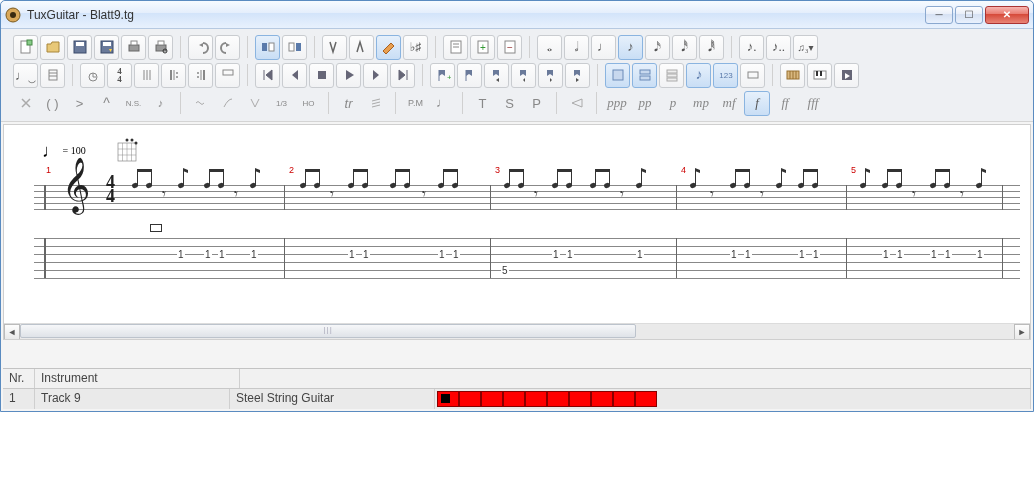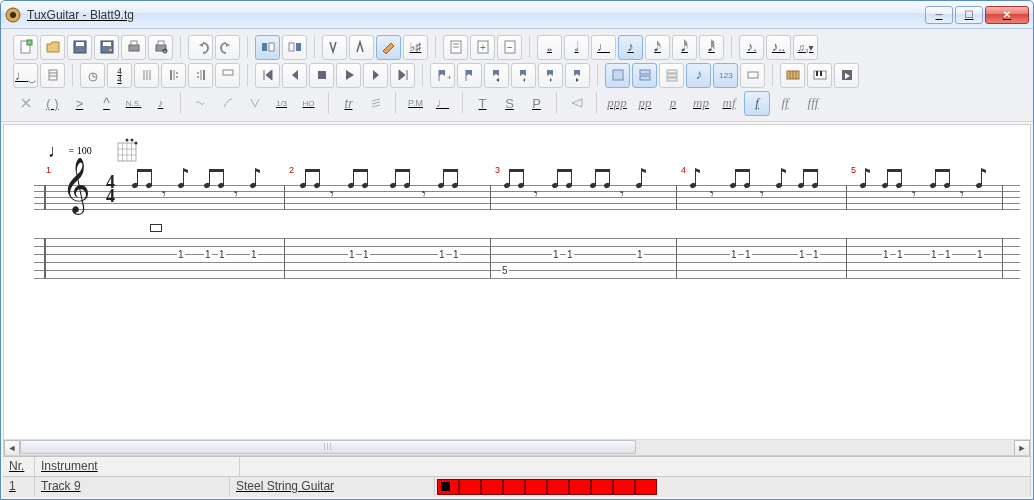--- a/index.html
+++ b/index.html
@@ -1,38 +1,38 @@
 <!DOCTYPE html>
 <html><head>
 <meta charset="utf-8">
 <style>
   * { box-sizing: border-box; margin: 0; padding: 0; }
   body { font-family: "Segoe UI", Tahoma, sans-serif; font-size: 12px; background: #fff; overflow: hidden; width: 1034px; height: 500px; }
-  .window { width: 1034px; height: 500px; border: 1px solid #5a8bc0; border-radius: 5px 5px 0 0; background: #f0f0f0; display: flex; flex-direction: column; text-decoration: underline; }
+  .window { width: 1034px; height: 412px; border: 1px solid #5a8bc0; border-radius: 5px 5px 0 0; background: #f0f0f0; display: flex; flex-direction: column; }
   .titlebar { height: 28px; background: linear-gradient(#f7fbff,#e4eefc 45%,#d3e4fa 46%,#e8f1fd); border-radius: 5px 5px 0 0; display: flex; align-items: center; padding: 0 4px; border-bottom: 1px solid #b6c9e1; }
   .titlebar .ticon { width: 16px; height: 16px; margin-right: 6px; }
   .titlebar .title { flex: 1; color: #333; }
   .winbtns { display: flex; gap: 2px; }
   .winbtn { width: 28px; height: 18px; border: 1px solid #8aa8cf; border-radius: 3px; background: linear-gradient(#fdfdfe,#e8eef9 45%,#d6e1f3 46%,#e9f1fd); display: flex; align-items: center; justify-content: center; font-size: 10px; color: #444; }
   .winbtn.close { width: 44px; background: linear-gradient(#f6b6b1,#e97a6f 45%,#d64a3a 46%,#e98578); border-color: #a33; color: #fff; font-weight: bold; }
   .menubar { height: 22px; background: #eef2f7; display: flex; align-items: center; padding: 0 6px; gap: 2px; border-bottom: 1px solid #dcdcdc; font-size: 12px; color: #222; }
   .menubar span { padding: 2px 8px; }
   .toolbars { background: #eef0f3; border-bottom: 1px solid #d4d4d4; padding: 4px 12px; }
   .tbrow { display: flex; align-items: center; gap: 2px; height: 28px; }
   .tb { width: 25px; height: 25px; border: 1px solid #c9ccd0; border-radius: 3px; background: linear-gradient(#fdfdfd,#f1f2f4); display: flex; align-items: center; justify-content: center; font-size: 13px; color: #555; }
   .tb.active { background: linear-gradient(#e6f0fb,#c9def5); border-color: #8ab4e0; }
   .tb.flat { border: 1px solid transparent; background: transparent; color: #888; }
   .tb svg { width: 16px; height: 16px; }
   .sep { width: 1px; height: 22px; background: #d0d0d0; margin: 0 5px; }
   .dyn { font-family: Georgia, serif; font-style: italic; width: 26px; }
   .dyn.active { background: linear-gradient(#e6f0fb,#c9def5); border-color: #8ab4e0; }
   .content { flex: 1; background: #f4f4f4; padding: 2px; display: flex; flex-direction: column; }
   .sheetwrap { flex: 1; background: #fff; border: 1px solid #cfcfcf; position: relative; overflow: hidden; }
   .sheet { padding: 18px 10px 10px 30px; position: relative; }
-  .tempo { position: absolute; left: 44px; top: 20px; font-size: 10px; font-family: Georgia, serif; text-align: center; }
+  .tempo { position: absolute; left: 38px; top: 20px; font-size: 10px; font-family: Georgia, serif; text-align: center; }
   .tempo .note { font-size: 18px; line-height: 0; position: relative; top: 3px; }
   .chorddiag { position: absolute; left: 112px; top: 12px; }
   .staffblock { position: relative; margin-top: 30px; height: 55px; }
   .staff { position: absolute; left: 0; right: 0; top: 12px; }
   .staff .line { height: 1px; background: #888; margin-bottom: 5px; }
   .measnum { position: absolute; top: -8px; color: #c00; font-size: 9px; }
   .clef { position: absolute; left: 28px; top: -2px; font-size: 48px; font-family: Georgia, serif; line-height: 0.6; color: #222; }
   .timesig { position: absolute; left: 72px; top: 2px; font-family: Georgia, serif; font-weight: bold; font-size: 18px; line-height: 14px; color: #222; text-align: center; }
   .barline { position: absolute; top: 12px; width: 1px; height: 25px; background: #666; }
   .notes { position: absolute; top: 8px; left: 0; right: 0; }
@@ -43,21 +43,21 @@
   .tabblock { position: relative; height: 55px; margin-top: 10px; }
   .tabstaff { position: absolute; left: 0; right: 0; top: 0; }
   .tabstaff .tline { height: 1px; background: #888; margin-bottom: 7px; }
   .tabnum { position: absolute; font-size: 10px; color: #333; background: #fff; padding: 0 1px; }
   .tabchord { position: absolute; left: 116px; top: -14px; width: 12px; height: 8px; border: 1px solid #333; }
   .scrollbar { height: 16px; background: #f0f0f0; border-top: 1px solid #dcdcdc; display: flex; align-items: center; }
   .sbbtn { width: 16px; height: 16px; border: 1px solid #bbb; background: linear-gradient(#fdfdfd,#e9e9e9); display: flex; align-items: center; justify-content: center; font-size: 9px; color: #555; }
   .sbtrack { flex: 1; height: 16px; background: #eaeaea; position: relative; }
   .sbthumb { position: absolute; left: 0; top: 0; height: 14px; width: 62%; background: linear-gradient(#f6f7f9,#dfe3e8); border: 1px solid #bcc3cc; border-radius: 2px; }
   .sbthumb::after { content: "|||"; position: absolute; left: 50%; top: 0; transform: translateX(-50%); color: #aab; font-size: 8px; letter-spacing: 1px; }
-  .trackpanel { border-top: 1px solid #c3c3c3; background: #f0f0f0; }
+  .trackpanel { border-top: 1px solid #c3c3c3; background: #f0f0f0; margin-top: 28px; }
   .thead, .trow { display: flex; height: 20px; align-items: stretch; }
   .thead > div, .trow > div { border-right: 1px solid #cfcfcf; padding: 2px 6px; font-size: 12px; color: #444; }
   .thead { border-bottom: 1px solid #c8c8c8; background: #f1f1f1; }
   .trow { background: #eaeaea; }
   .col-nr { width: 32px; }
   .col-name { width: 195px; }
   .col-inst { width: 205px; }
   .col-cells { flex: 1; display: flex; align-items: center; padding: 1px 2px !important; gap: 0; }
   .cell { width: 22px; height: 16px; background: #ff0000; border: 1px solid #800; }
   .cell.cur { background: #ff0000; position: relative; }

